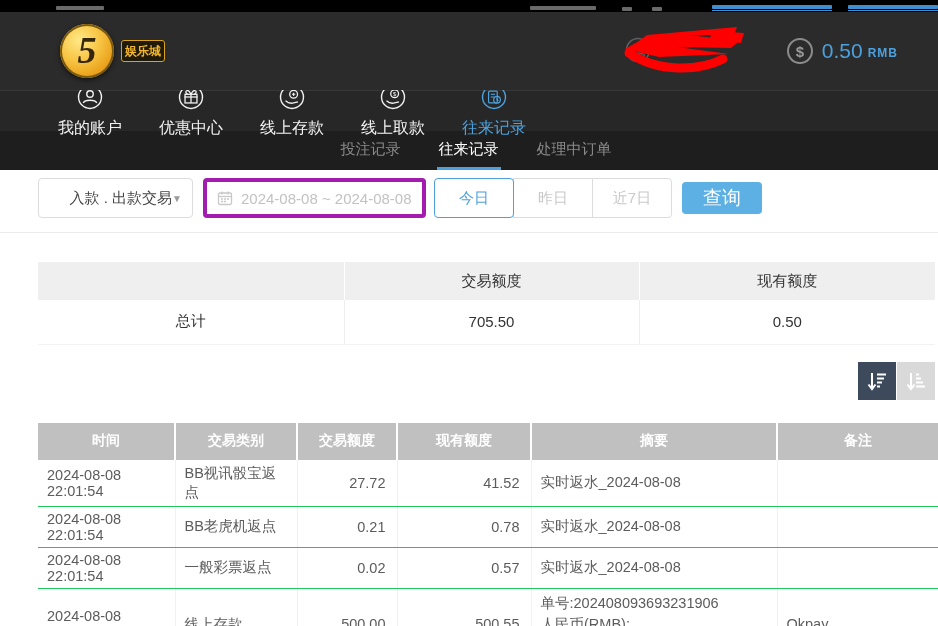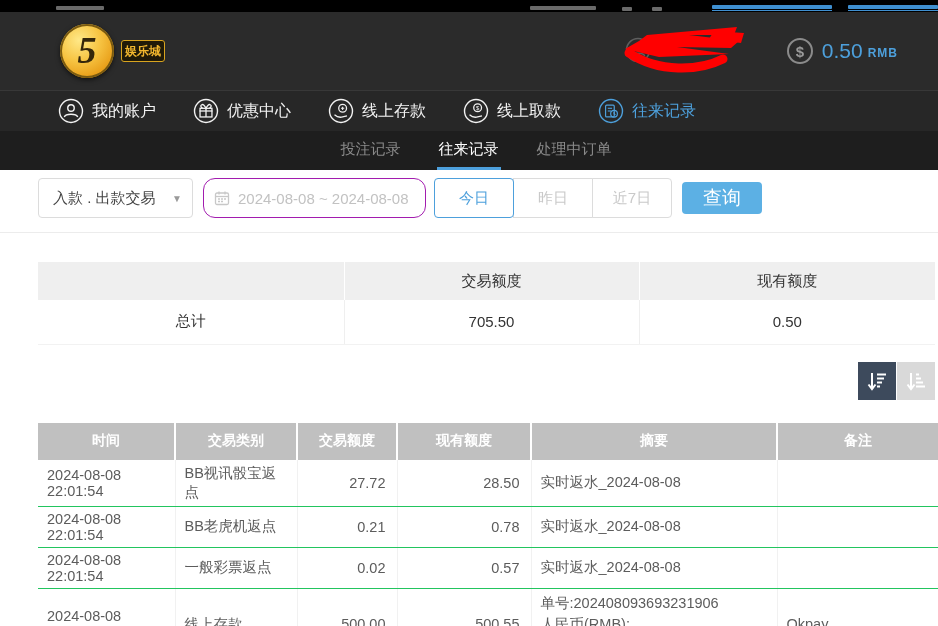--- a/index.html
+++ b/index.html
@@ -41,39 +41,39 @@
   .coin-icon { width:26px; height:26px; border:2px solid #8b8b8b; border-radius:50%;
     color:#9a9a9a; font-size:15px; font-weight:bold; display:flex; align-items:center;
     justify-content:center; margin-right:9px; }
   .balance-amount { color:#4da0dc; font-size:21px; }
   .balance-currency { color:#4da0dc; font-size:12px; font-weight:bold; margin-left:5px;
     letter-spacing:1px; align-self:center; margin-top:4px; }
 
   
   .nav { height:41px; background:#272727; border-top:1px solid #383838;
     display:flex; align-items:center; padding-left:58px; gap:37px; }
-  .nav-item { display:flex; align-items:center; gap:8px; color:#f2f2f2; font-size:16px; cursor:pointer; }
+  .nav-item { display:flex; align-items:center; gap:8px; color:#f2f2f2; font-size:16px; cursor:pointer;flex-direction:column; }
   .nav-item .nav-icon { width:26px; height:26px; color:#f2f2f2; }
   .nav-item.active { color:#4da0dc; }
   .nav-item.active .nav-icon { color:#4da0dc; }
 
   
   .tabbar { height:39px; background:#1e1e1e; display:flex; justify-content:center;
     align-items:stretch; gap:34px; padding-left:14px; }
   .tab { display:flex; align-items:center; font-size:15px; color:#8a8a8a;
     border-bottom:3px solid transparent; padding:0 2px; cursor:pointer; }
   .tab.active { color:#fff; border-bottom-color:#4da0dc; }
 
   
   .filters { display:flex; align-items:center; margin:8px 0 0 38px; height:40px; }
   .select-box { width:155px; height:40px; border:1px solid #dcdcdc; border-radius:4px;
     display:flex; align-items:center; padding:0 10px 0 14px; color:#444; font-size:15px;
-    justify-content:space-between; cursor:pointer; background:#fff; }
+    justify-content:flex-end; cursor:pointer; background:#fff; }
   .select-caret { color:#9a9a9a; font-size:10px; }
-  .date-box { width:223px; height:40px; border:1px solid #a21caf; border-radius:12px;
+  .date-box { width:223px; height:40px; border:4px solid #a21caf; border-radius:4px;
     display:flex; align-items:center; margin-left:10px; padding:0 10px; color:#c2c2c2;
     font-size:15px; cursor:text; background:#fff; }
   .cal-icon { color:#c8c8c8; margin-right:8px; width:16px; height:16px; }
   .btn-group { display:flex; margin-left:8px; }
   .qbtn { width:80px; height:40px; background:#fff; border:1px solid #dcdcdc;
     font-size:15px; color:#c9c9c9; cursor:pointer; margin-left:-1px;
     font-family:inherit; }
   .qbtn:first-child { border-radius:4px 0 0 4px; margin-left:0; }
   .qbtn:last-child { border-radius:0 4px 4px 0; }
   .qbtn.active { color:#4da0dc; border-color:#4da0dc; position:relative; z-index:1; border-radius:4px; }
@@ -314,21 +314,21 @@
         <th>现有额度</th>
         <th>摘要</th>
         <th>备注</th>
       </tr>
     </thead>
     <tbody>
       <tr>
         <td class="col-time">2024-08-08 22:01:54</td>
         <td class="col-type">BB视讯骰宝返点</td>
         <td class="col-amount">27.72</td>
-        <td class="col-balance">28.50</td>
+        <td class="col-balance">41.52</td>
         <td class="col-summary">实时返水_2024-08-08</td>
         <td class="col-note"></td>
       </tr>
       <tr>
         <td class="col-time">2024-08-08 22:01:54</td>
         <td class="col-type">BB老虎机返点</td>
         <td class="col-amount">0.21</td>
         <td class="col-balance">0.78</td>
         <td class="col-summary">实时返水_2024-08-08</td>
         <td class="col-note"></td>

